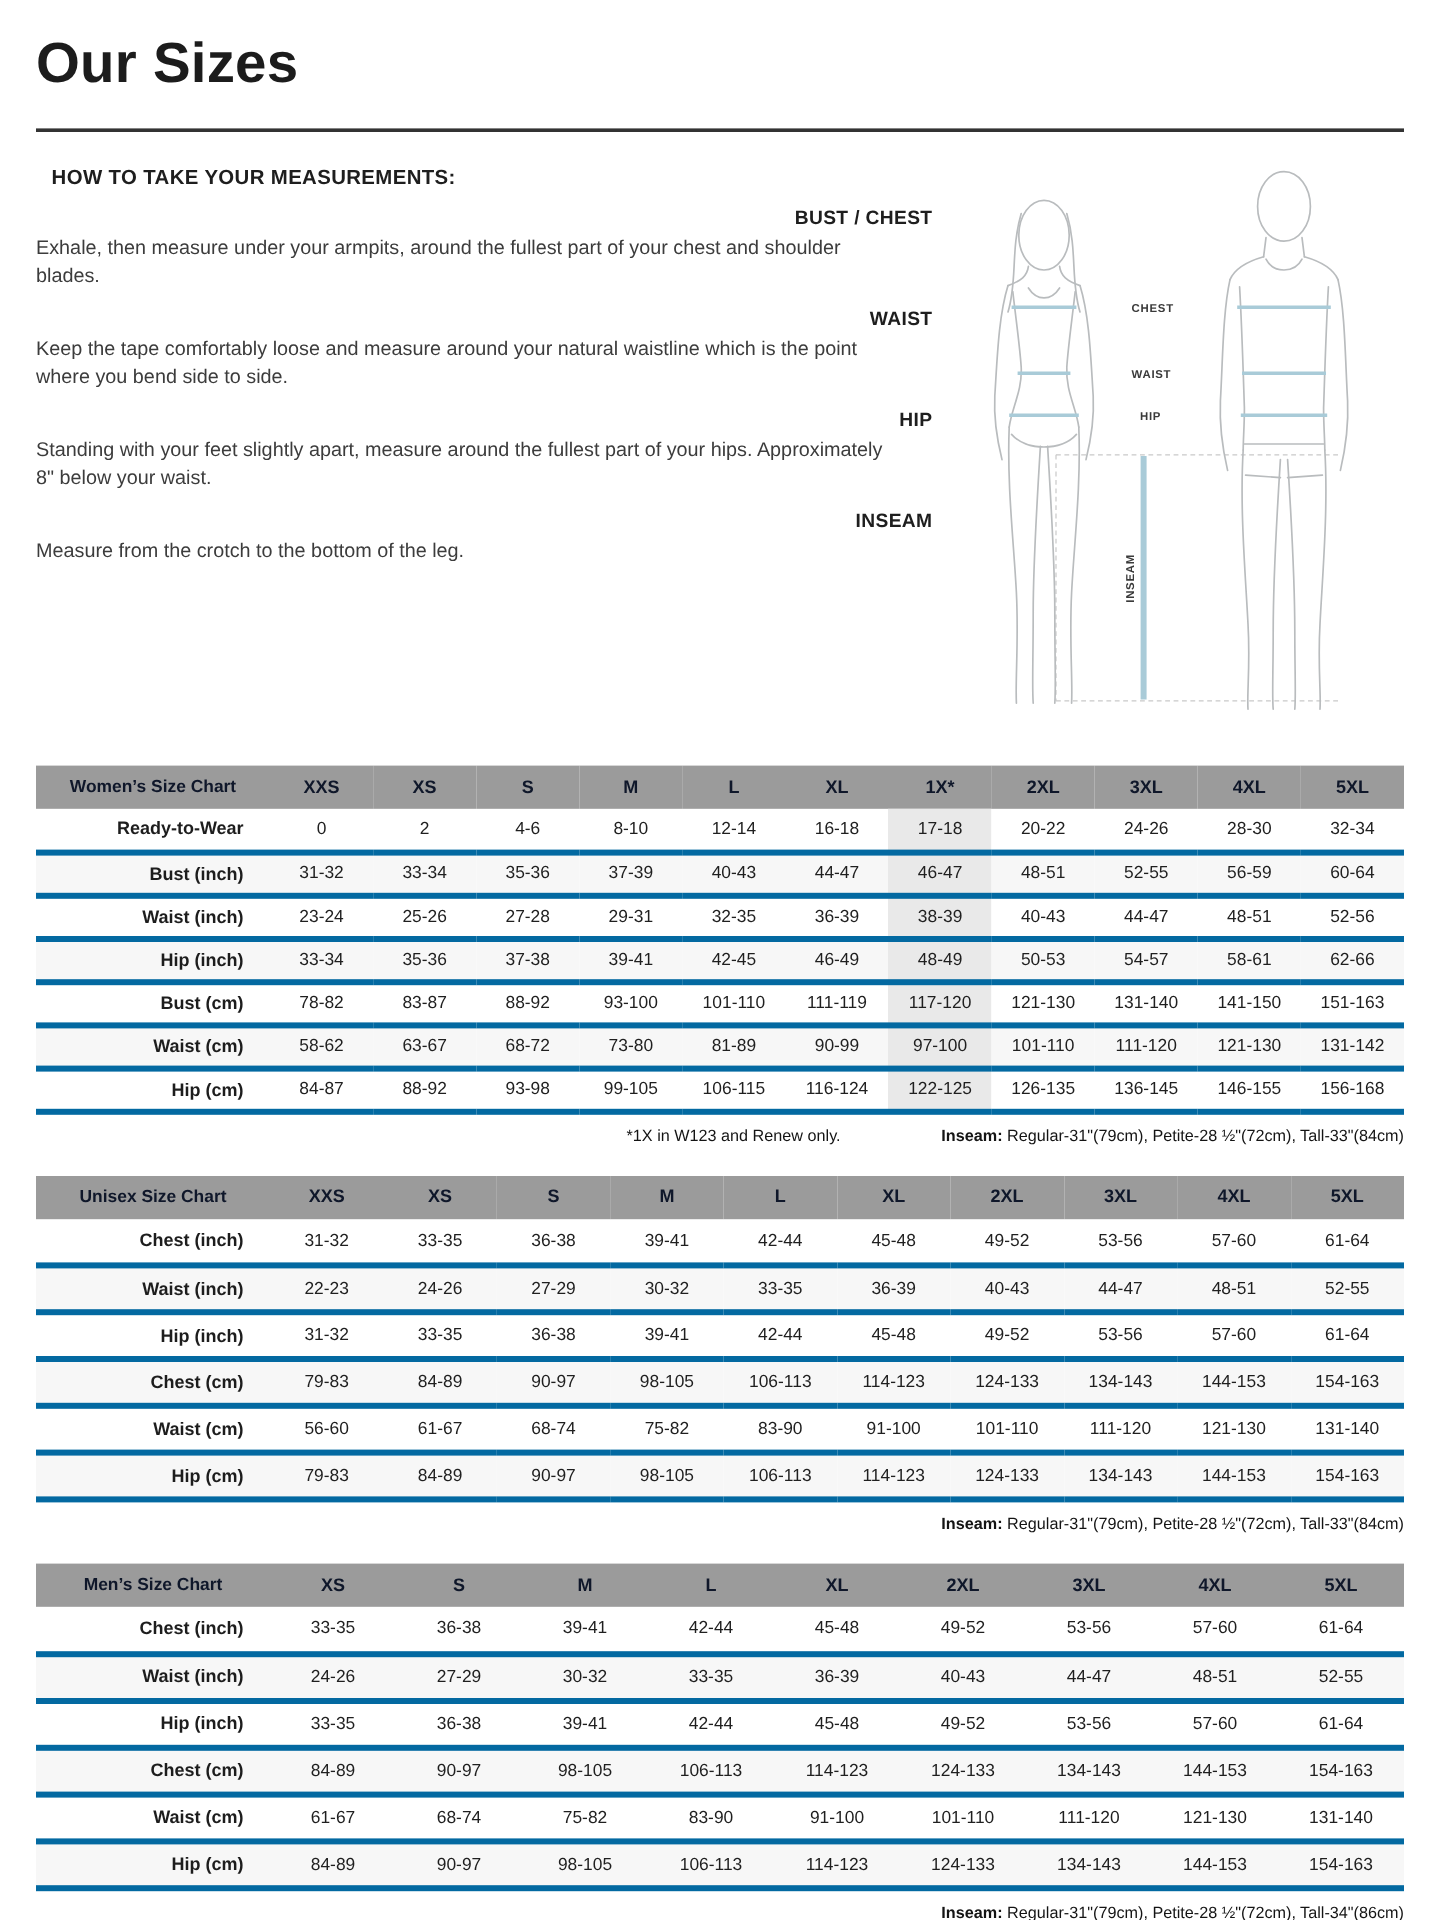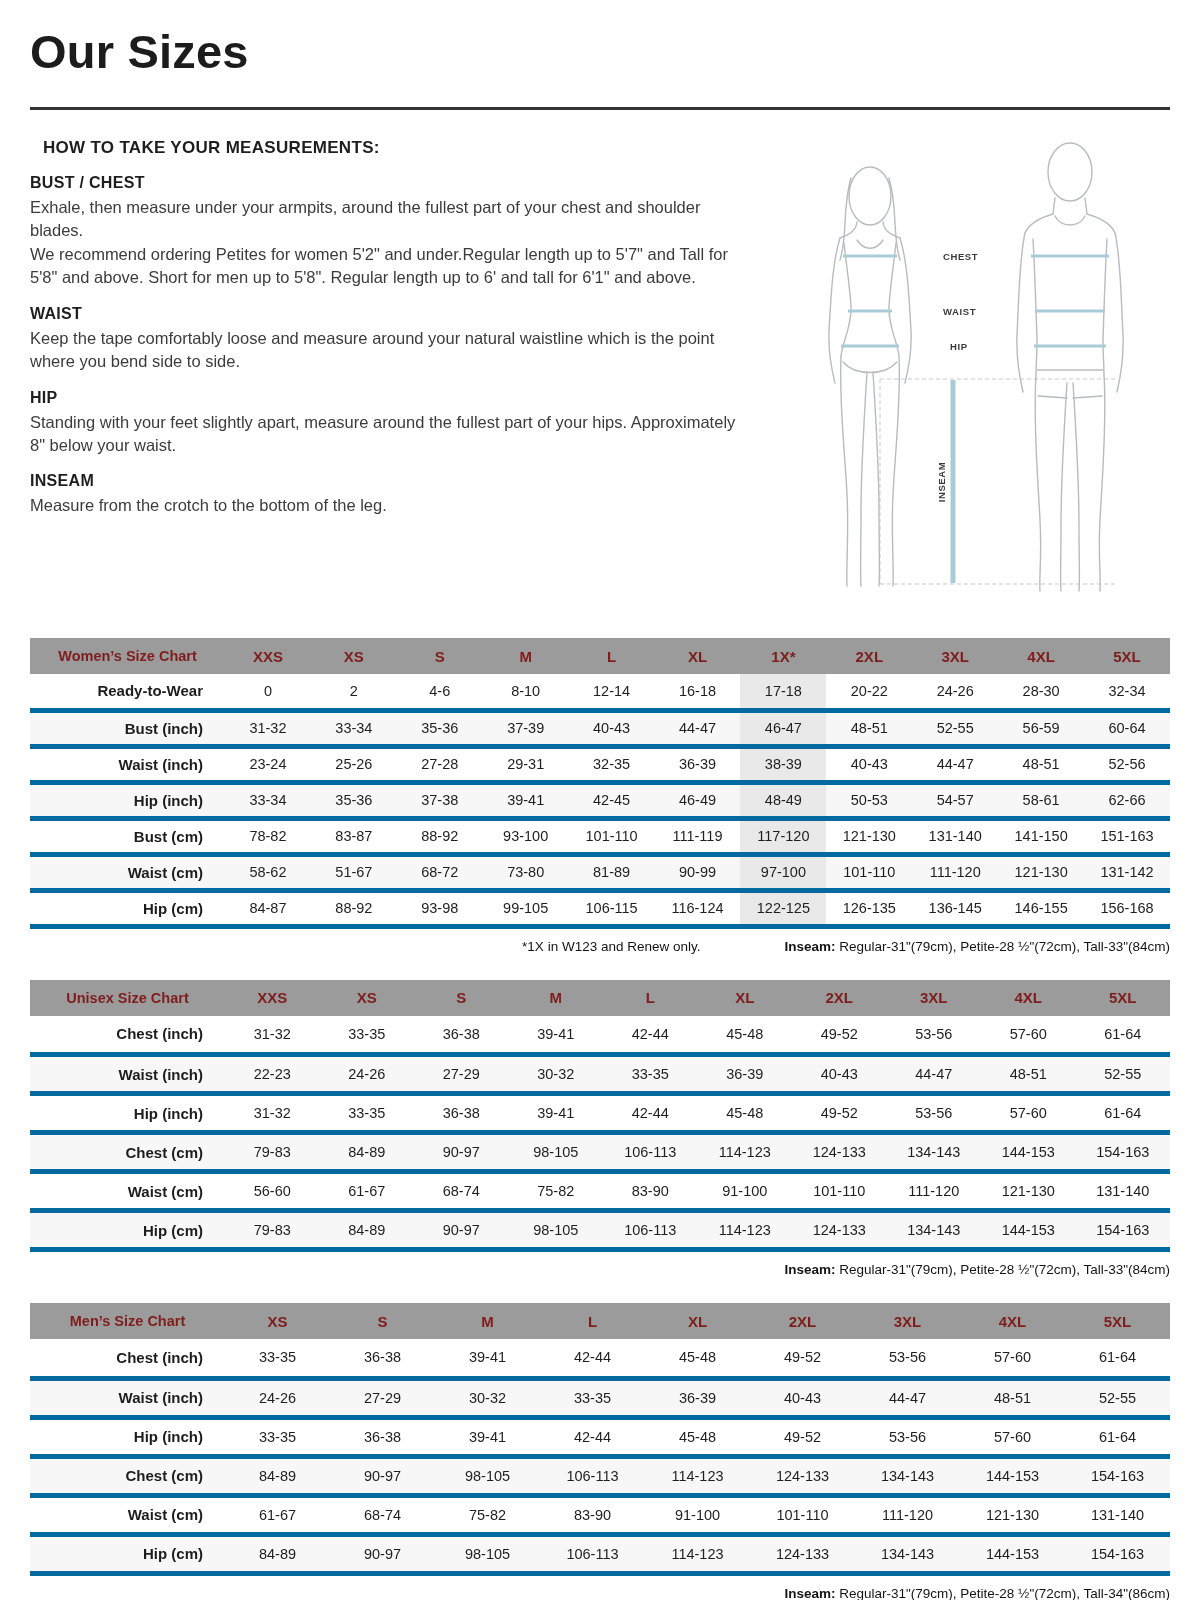--- a/index.html
+++ b/index.html
@@ -16,38 +16,38 @@
     font-size:47px; font-weight:700; color:#1c1c1c; letter-spacing:0.2px;
   }
   .title-rule { border:none; border-top:3px solid #333; margin:0 0 24px 0; }
 
   .top { display:flex; align-items:flex-start; }
   .instructions { flex:1 1 auto; padding-right:18px; min-height:480px; }
   .instructions h2 {
     margin:4px 0 16px 13px; font-size:17px; font-weight:700; color:#1e1e1e; letter-spacing:0.3px;
   }
   .instructions h3 {
-    margin:15px 0 4px 0; font-size:16px; font-weight:700; color:#1e1e1e; letter-spacing:0.3px;
+    margin:15px 0 4px 0; font-size:16px; font-weight:700; color:#1e1e1e; letter-spacing:0.3px;text-align:right;
   }
   .instructions p {
     margin:0; font-size:16.5px; line-height:1.42; color:#3c3c3c; max-width:710px;
   }
 
   .diagram { flex:0 0 375px; }
   .diagram svg { display:block; }
   .fig { stroke:#b9bcbe; stroke-width:1.4; fill:none; stroke-linecap:round; }
   .measure { stroke:#a9cbd8; stroke-width:3; fill:none; }
   .inseam-line { stroke:#a9cbd8; stroke-width:5; fill:none; }
   .dashed { stroke:#c9c9c9; stroke-width:1; stroke-dasharray:4 3; fill:none; }
   .diag-label { font-family:"Liberation Sans",sans-serif; font-size:9.5px; font-weight:700; fill:#3a3a3a; letter-spacing:0.6px; }
 
   .tables { margin-top:24px; }
   table { width:100%; border-collapse:collapse; table-layout:fixed; }
   thead th {
-    background:#9b9b9b; color:#7f1d1d; font-weight:700; font-size:15px;
+    background:#9b9b9b; color:#0f172a; font-weight:700; font-size:15px;
     height:36px; text-align:center; padding:0 2px;
   }
   thead th.tbl-title { font-size:14.5px; }
   tbody tr { height:36px; border-bottom:5px solid #0369a1; }
   .tbl-lg tbody tr { height:39px; }
   tbody tr:nth-child(even) { background:#f7f7f7; }
   tbody th.row-label {
     text-align:right; padding-right:22px; font-weight:700; font-size:15px; color:#1d1d1d;
   }
   tbody td { text-align:center; font-size:14.5px; color:#1f1f1f; padding:0 2px; }
@@ -68,21 +68,20 @@
   <h1 class="page-title">Our Sizes</h1>
   <hr class="title-rule">
 
   <div class="top">
     <div class="instructions">
       <h2>HOW TO TAKE YOUR MEASUREMENTS:</h2>
 
       <h3>BUST / CHEST</h3>
       <p>Exhale, then measure under your armpits, around the fullest part of your chest and shoulder blades.</p>
 
-      <p>We recommend ordering Petites for women 5'2" and under.Regular length up to 5'7" and Tall for 5'8" and above. Short for men up to 5'8". Regular length up to 6' and tall for 6'1" and above.</p>
 
       <h3>WAIST</h3>
       <p>Keep the tape comfortably loose and measure around your natural waistline which is the point where you bend side to side.</p>
 
       <h3>HIP</h3>
       <p>Standing with your feet slightly apart, measure around the fullest part of your hips. Approximately 8" below your waist.</p>
 
       <h3>INSEAM</h3>
       <p>Measure from the crotch to the bottom of the leg.</p>
     </div>
@@ -251,21 +250,21 @@
             <td>111-119</td>
             <td class="hl">117-120</td>
             <td>121-130</td>
             <td>131-140</td>
             <td>141-150</td>
             <td>151-163</td>
           </tr>
           <tr>
             <th class="row-label">Waist (cm)</th>
             <td>58-62</td>
-            <td>51-67</td>
+            <td>63-67</td>
             <td>68-72</td>
             <td>73-80</td>
             <td>81-89</td>
             <td>90-99</td>
             <td class="hl">97-100</td>
             <td>101-110</td>
             <td>111-120</td>
             <td>121-130</td>
             <td>131-142</td>
           </tr>

